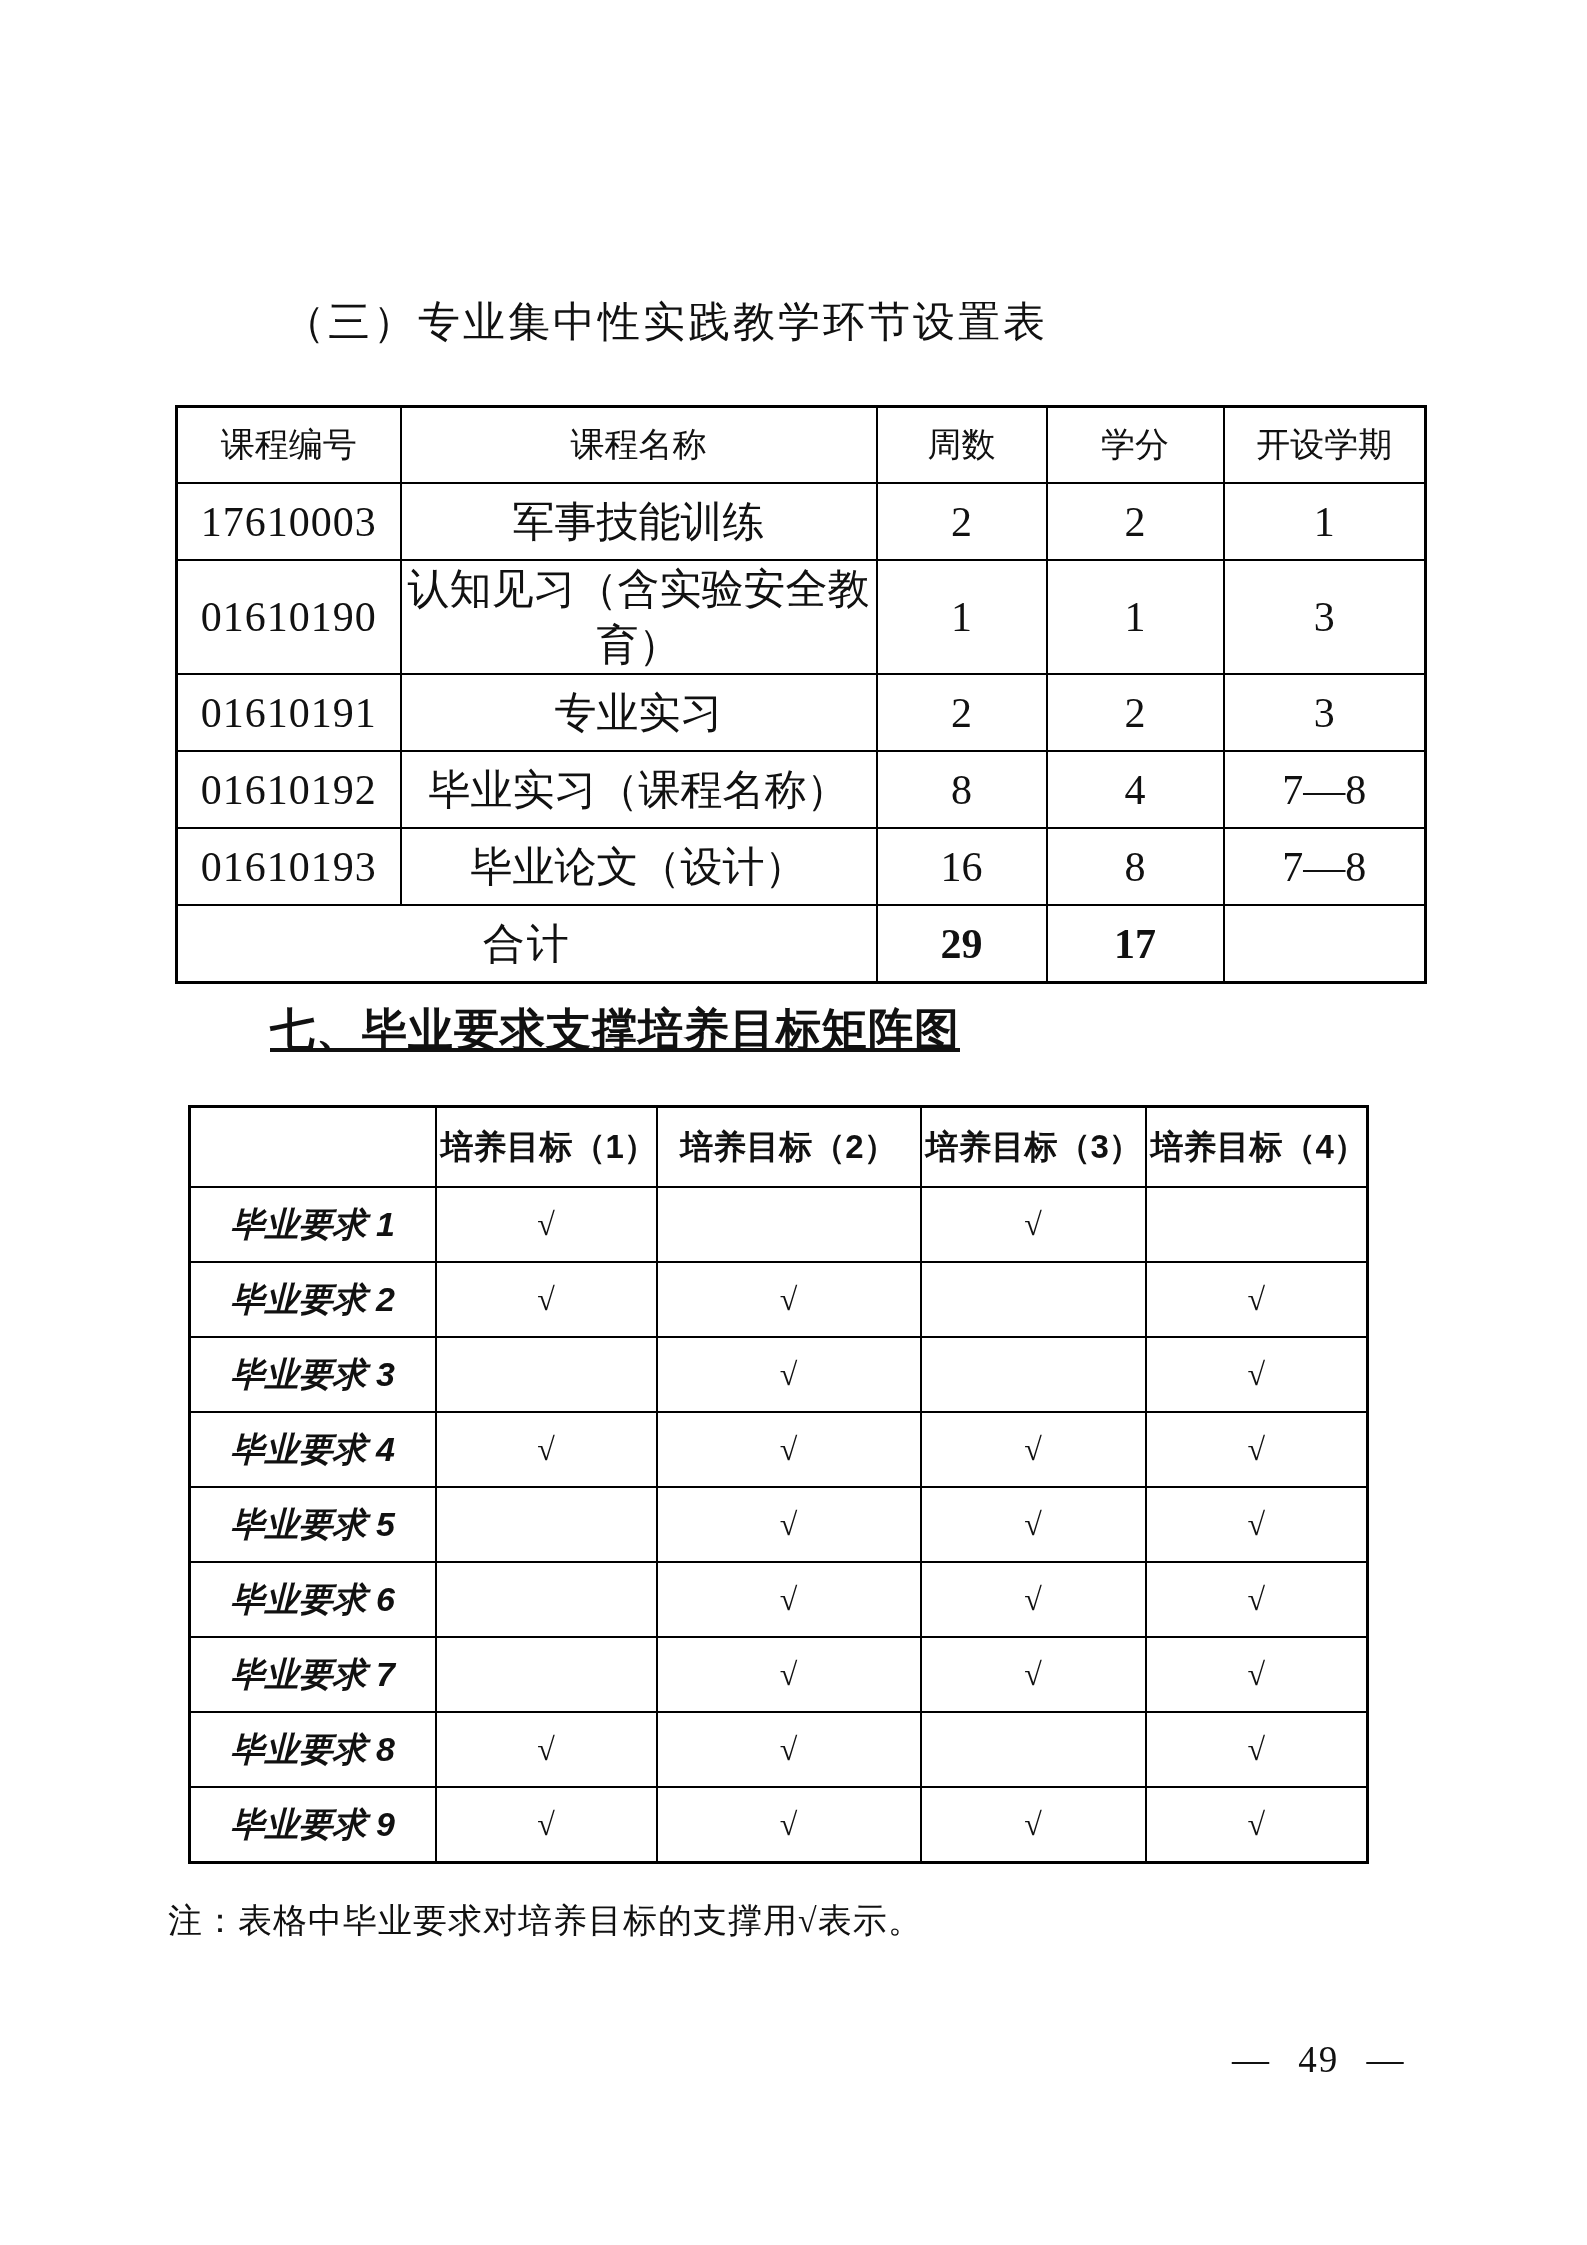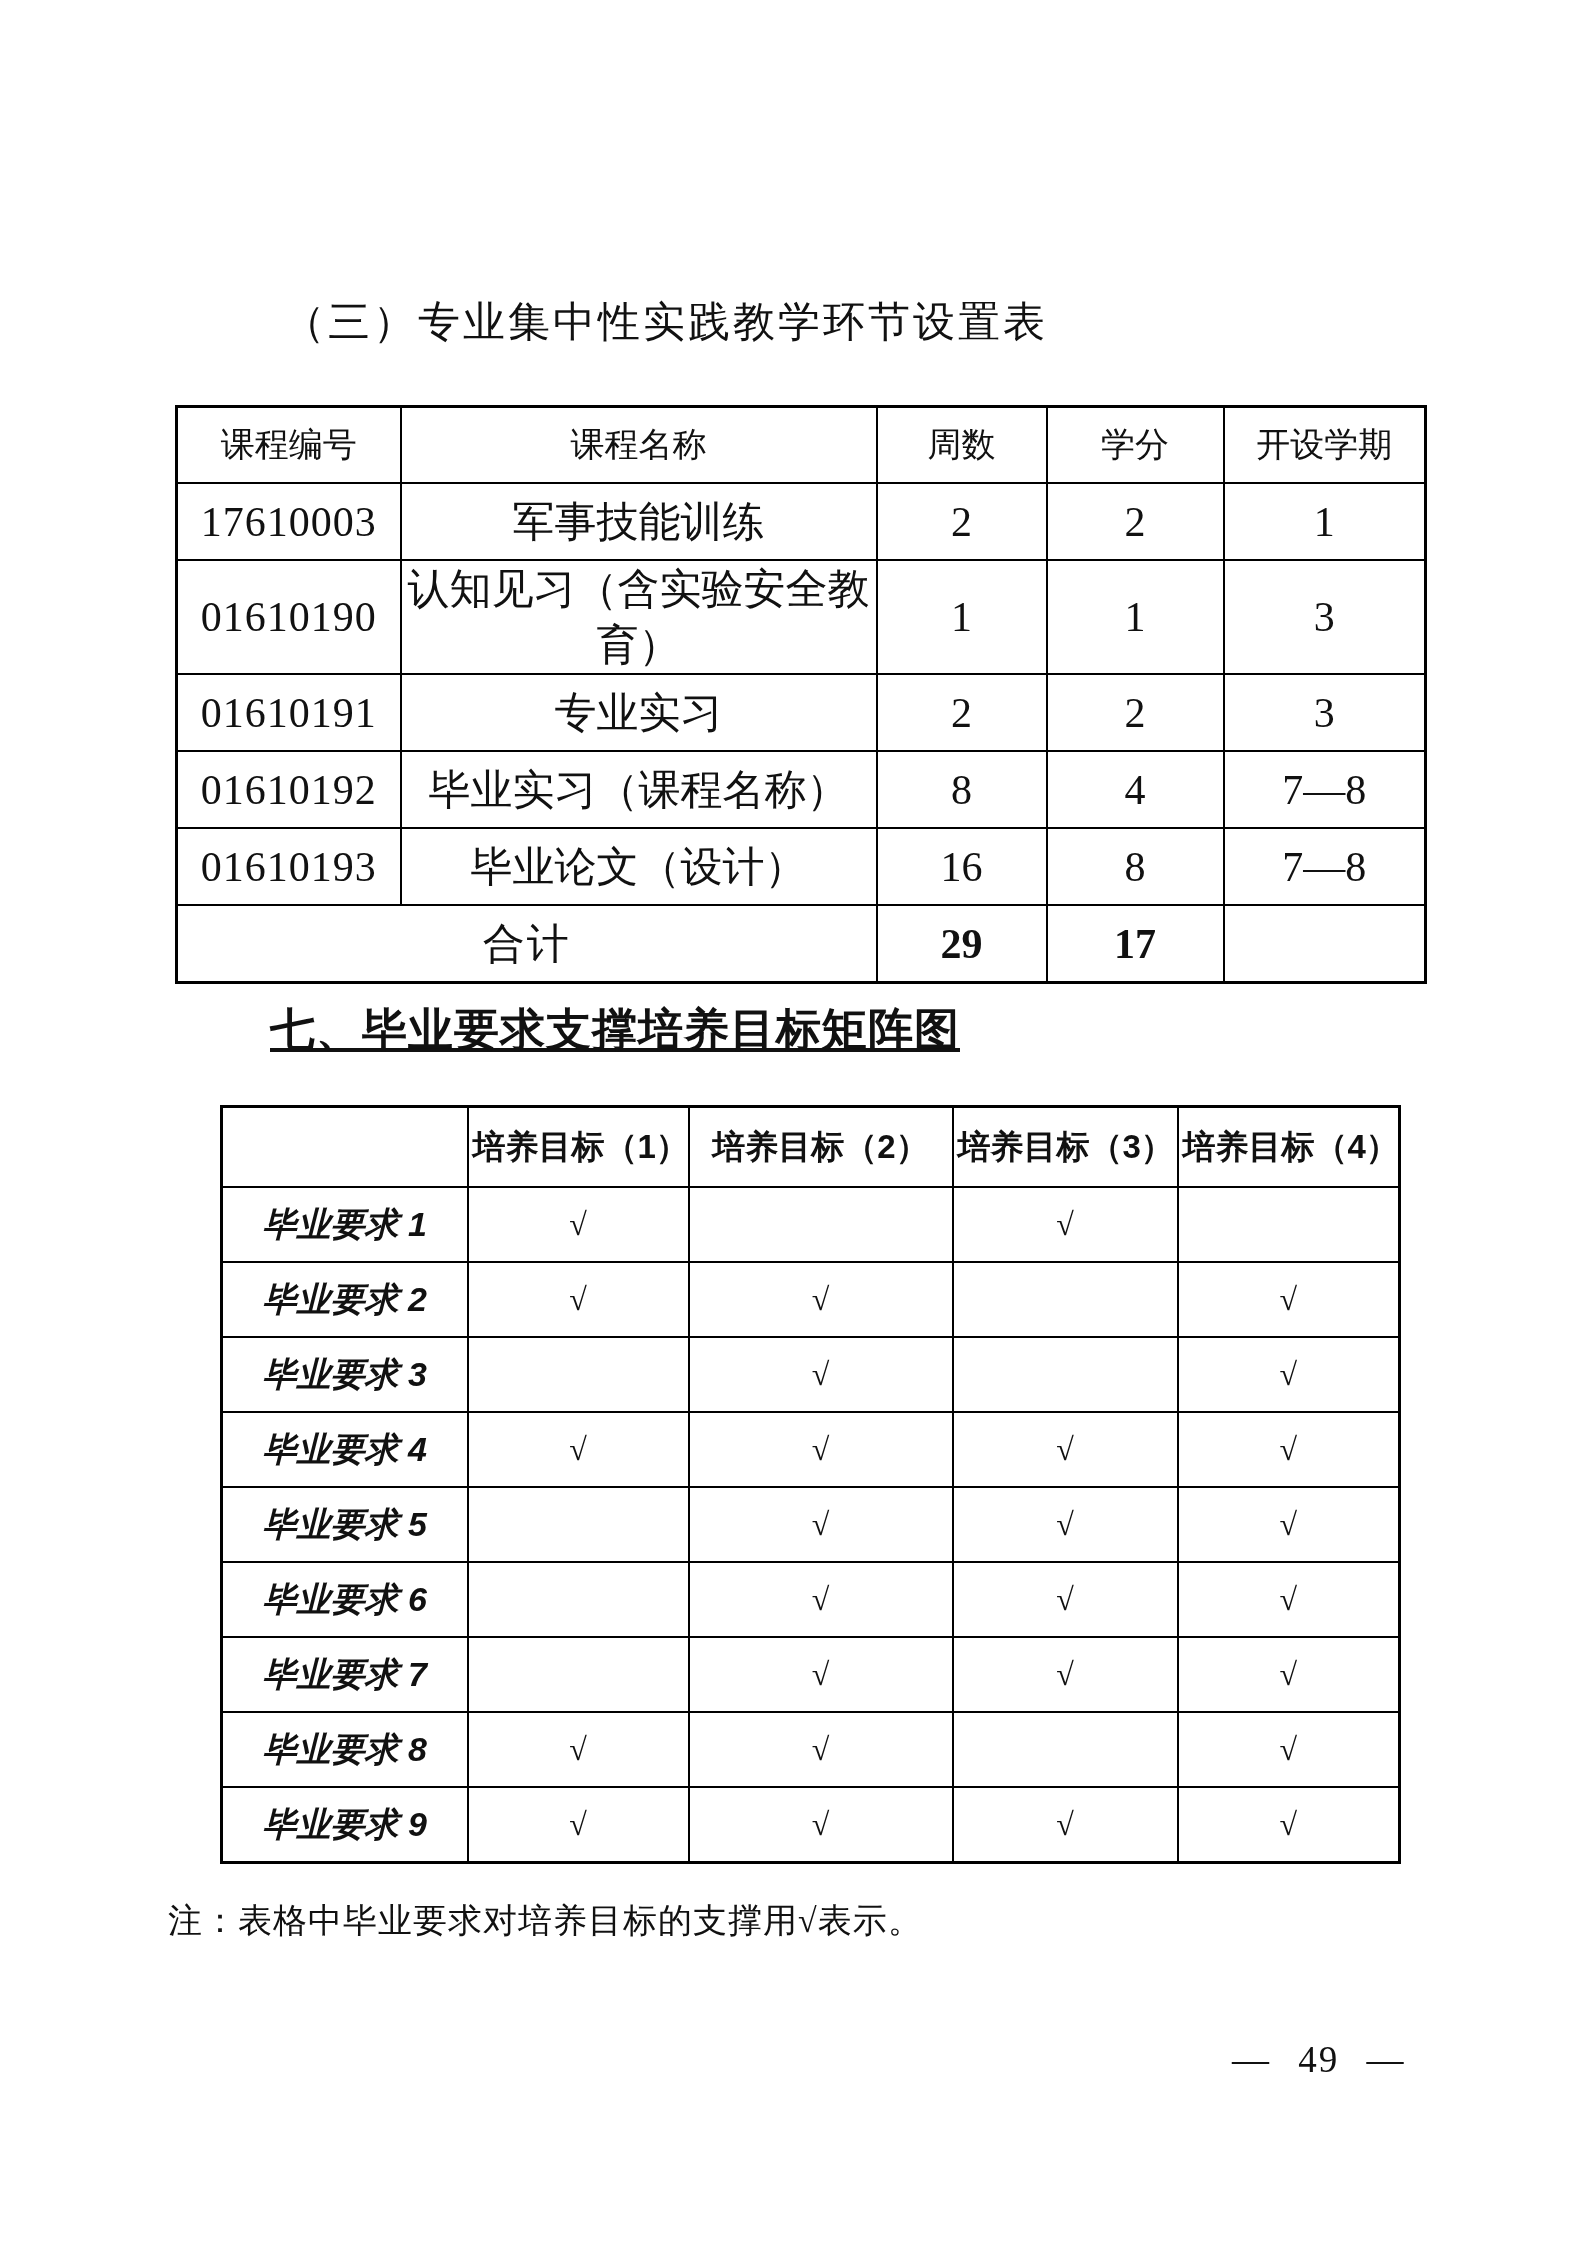--- a/index.html
+++ b/index.html
@@ -31,21 +31,21 @@
     height:74px;font-size:34px;font-weight:normal;
     font-family:"Liberation Sans","DejaVu Sans",sans-serif;
   }
   .t1 td{height:75px;font-size:42px;}
   .t1 .code{letter-spacing:1px;}
   .t1 .total-label{
     font-family:"Liberation Sans","DejaVu Sans",sans-serif;
     letter-spacing:2px;
   }
   .t1 .bold-num{font-weight:bold;}
-  .t2{left:220px;top:1105px;width:1178px;border:3px solid #000;padding-left:35px;}
+  .t2{left:188px;top:1105px;width:1178px;border:3px solid #000;padding-left:35px;}
   .t2 th{
     height:78px;font-size:33px;font-weight:bold;
     font-family:"Liberation Sans","DejaVu Sans",sans-serif;
     white-space:nowrap;
   }
   .t2 td{height:73px;font-size:32px;}
   .t2 .req-label{
     font-size:34px;font-weight:bold;
     font-family:"Liberation Sans","DejaVu Sans",sans-serif;
     white-space:nowrap;

